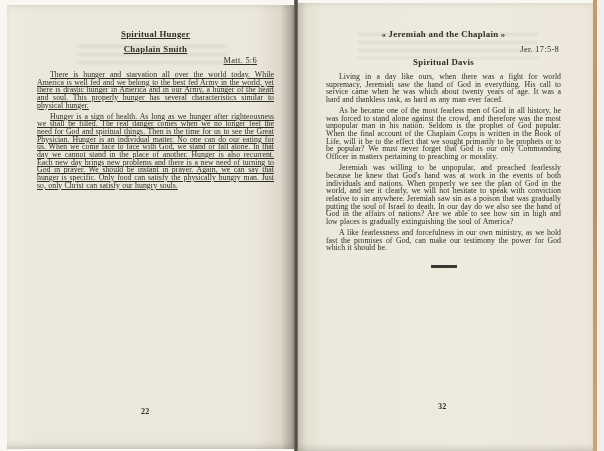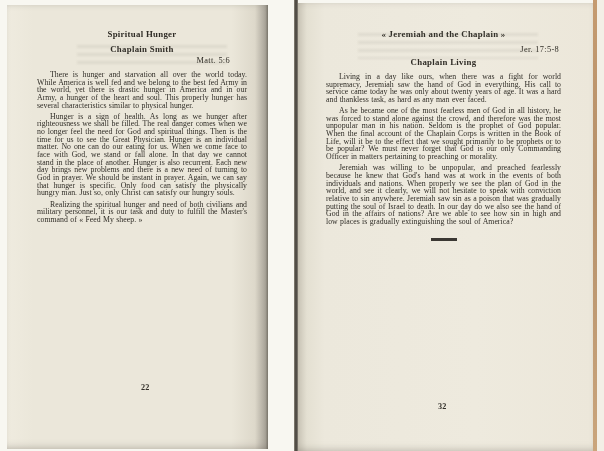--- a/index.html
+++ b/index.html
@@ -16,26 +16,27 @@
     background:#ddd;
     font-family:"Liberation Serif","DejaVu Serif",serif;
   }
   .scan{
     position:relative;width:604px;height:451px;overflow:hidden;
     background:var(--scan-bg);
   }
   
   .page{position:absolute;color:var(--ink);}
   .page-left{
-    left:7px;top:5px;width:261px;height:444px;
+    left:7px;top:5px;width:288px;height:444px;
     background:linear-gradient(to right,
       #efebdf 0%, var(--paper-left) 10%, var(--paper-left) 86%,
       #ddd8ca 95%, #a9a499 99%, #7b776d 100%);
     box-shadow:inset 0 -6px 8px -6px rgba(90,85,75,.45),
                inset 0 4px 6px -5px rgba(120,115,105,.35);
+    text-decoration:underline;
   }
   .page-right{
     left:298px;top:3px;width:295px;height:448px;
     background:linear-gradient(to right,
       #c9c4b6 0%, #e4e0d2 3%, var(--paper-right) 9%,
       #eeeade 60%, #ece7da 100%);
     box-shadow:inset 0 -6px 8px -6px rgba(90,85,75,.4),
                inset 0 4px 6px -5px rgba(120,115,105,.3);
   }
   .gutter-line{
@@ -74,21 +75,21 @@
     word-spacing:.4px;color:var(--ink);
   }
   .end-rule{
     width:26px;height:3px;background:#3b3833;border:none;
     margin:13px auto 0 auto;
   }
   .pagenum{
     position:absolute;font-size:8.2px;font-weight:bold;letter-spacing:.2px;
     color:#33302a;
   }
-  .page-left .pagenum{left:134px;top:378px;}
+  .page-left .pagenum{left:134px;top:402px;}
   .page-right .pagenum{left:140px;top:399px;}
   
   .smudge{
     position:absolute;background:repeating-linear-gradient(
       to bottom, rgba(110,105,95,.10) 0 3px, transparent 3px 8px);
     filter:blur(1.2px);pointer-events:none;
   }
   .smudge-l1{left:70px;top:40px;width:150px;height:24px;}
   .smudge-r1{left:60px;top:30px;width:180px;height:26px;}
 </style>
@@ -98,36 +99,36 @@
 <div class="scan">
 
   <div class="page page-left">
     <div class="inner">
       <div class="smudge smudge-l1"></div>
       <h2 class="title">Spiritual Hunger</h2>
       <h3 class="author">Chaplain Smith</h3>
       <div class="verse">Matt. 5:6</div>
       <p class="body-par">There is hunger and starvation all over the world today. While America is well fed and we belong to the best fed Army in the world, yet there is drastic hunger in America and in our Army, a hunger of the heart and soul. This properly hunger has several characteristics similar to physical hunger.</p>
       <p class="body-par">Hunger is a sign of health. As long as we hunger after righteousness we shall be filled. The real danger comes when we no longer feel the need for God and spiritual things. Then is the time for us to see the Great Physician. Hunger is an individual matter. No one can do our eating for us. When we come face to face with God, we stand or fall alone. In that day we cannot stand in the place of another. Hunger is also recurrent. Each new day brings new problems and there is a new need of turning to God in prayer. We should be instant in prayer. Again, we can say that hunger is specific. Only food can satisfy the physically hungry man. Just so, only Christ can satisfy our hungry souls.</p>
-      <p class="body-par">Realizing the spiritual hunger and need of both civilians and military personnel, it is our task and duty to fulfill the Master's command of « Feed My sheep. »</p>
     </div>
     <div class="pagenum">22</div>
   </div>
 
   <div class="gutter-line"></div>
 
   <div class="page page-right">
     <div class="inner">
       <div class="smudge smudge-r1"></div>
       <h2 class="title">« Jeremiah and the Chaplain »</h2>
       <div class="verse">Jer. 17:5-8</div>
-      <h3 class="author" style="margin-bottom:6px;">Chaplain Living</h3>
-      <p class="body-par">Living in a day like ours, when there was a fight for world supremacy, Jeremiah saw the hand of God in everything. His call to service came today he was only about twenty years of age. It was a hard and thankless task, as hard as any man ever faced.</p>
+      <h3 class="author" style="margin-bottom:6px;">Spiritual Davis</h3>
+      <p class="body-par">Living in a day like ours, when there was a fight for world supremacy, Jeremiah saw the hand of God in everything. His call to service came when he was which about twenty years of age. It was a hard and thankless task, as hard as any man ever faced.</p>
       <p class="body-par">As he became one of the most fearless men of God in all history, he was forced to stand alone against the crowd, and therefore was the most unpopular man in his nation. Seldom is the prophet of God popular. When the final account of the Chaplain Corps is written in the Book of Life, will it be to the effect that we sought primarily to be prophets or to be popular? We must never forget that God is our only Commanding Officer in matters pertaining to preaching or morality.</p>
       <p class="body-par">Jeremiah was willing to be unpopular, and preached fearlessly because he knew that God's hand was at work in the events of both individuals and nations. When properly we see the plan of God in the world, and see it clearly, we will not hesitate to speak with conviction relative to sin anywhere. Jeremiah saw sin as a poison that was gradually putting the soul of Israel to death. In our day do we also see the hand of God in the affairs of nations? Are we able to see how sin in high and low places is gradually extinguishing the soul of America?</p>
+      <p class="body-par">A like fearlessness and forcefulness in our own ministry, as we hold fast the promises of God, can make our testimony the power for God which it should be.</p>
       <hr class="end-rule">
     </div>
     <div class="pagenum">32</div>
   </div>
 
   <div class="edge-right-tan"></div>
   <div class="edge-right-light"></div>
 
 </div>
 

